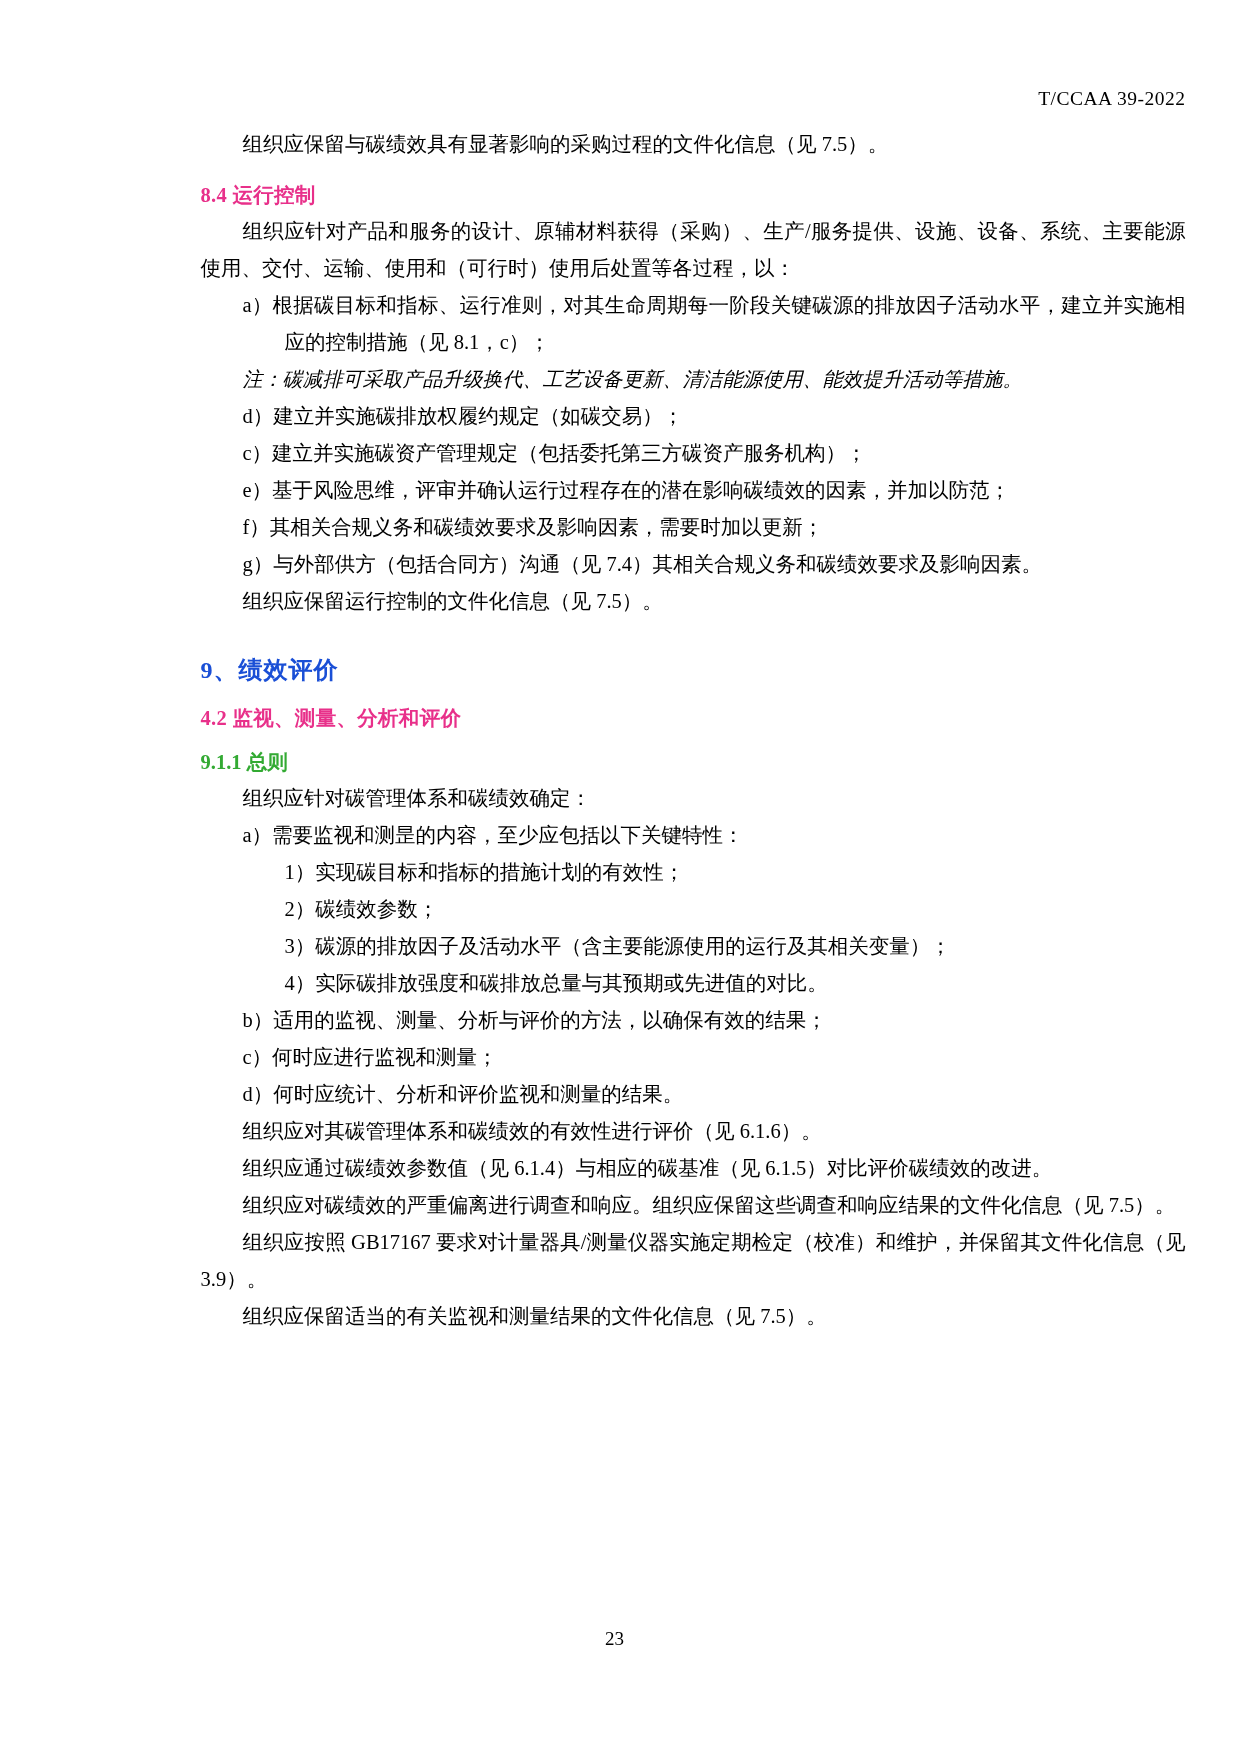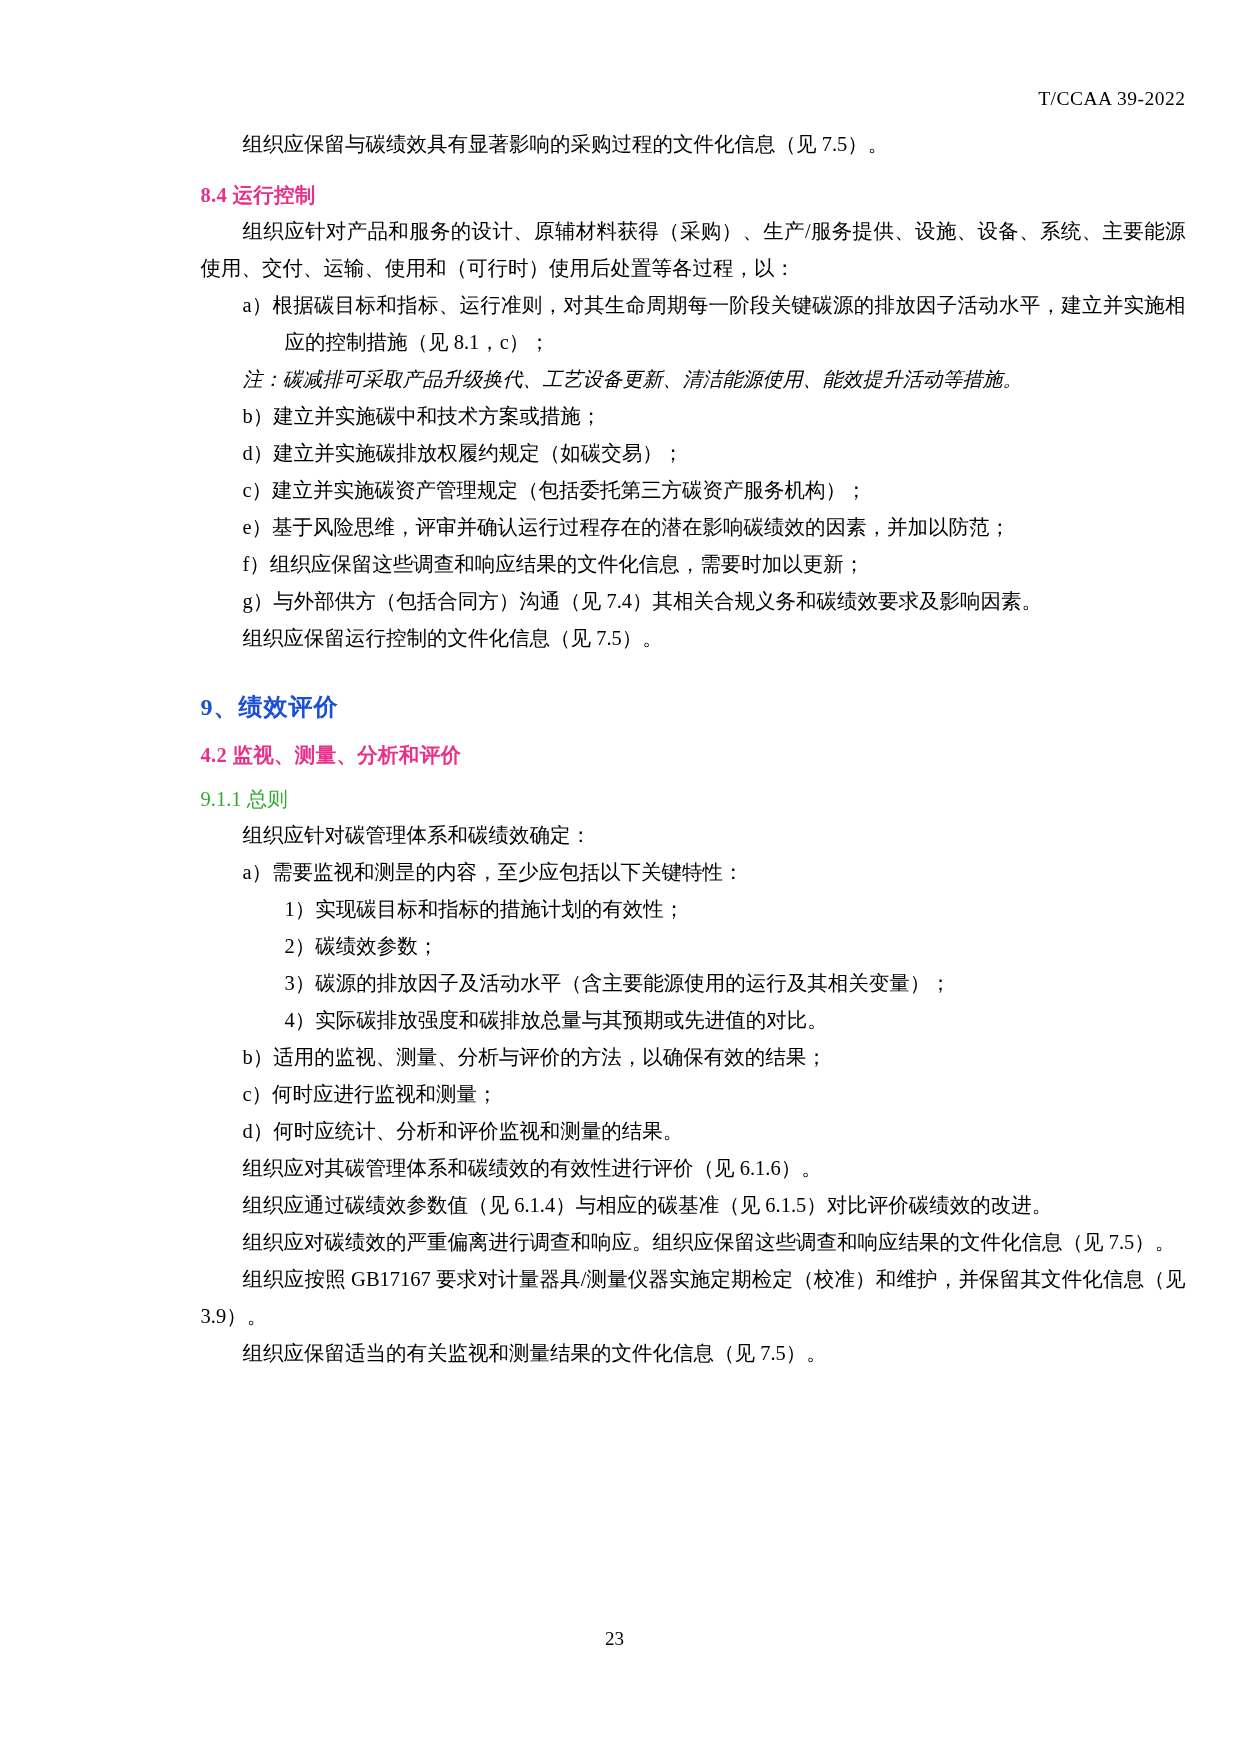--- a/index.html
+++ b/index.html
@@ -56,21 +56,21 @@
   .h-main {
     font-size: 24px;
     font-weight: bold;
     color: #1a4fd6;
     margin-top: 34px;
     margin-bottom: 14px;
     letter-spacing: 1px;
   }
   .h-third {
     font-size: 20.5px;
-    font-weight: normal;
+    font-weight: bold;
     color: #33aa33;
     margin-top: 16px;
     margin-bottom: 4px;
   }
   .list-item {
     font-size: 20.5px;
     line-height: 37px;
     padding-left: 84px;
     text-indent: -42px;
     text-align: justify;
@@ -114,25 +114,24 @@
     <p class="body-text indent2">组织应保留与碳绩效具有显著影响的采购过程的文件化信息（见 7.5）。</p>
 
     <h2 class="h-sub">8.4 运行控制</h2>
 
     <p class="body-text indent2">组织应针对产品和服务的设计、原辅材料获得（采购）、生产/服务提供、设施、设备、系统、主要能源使用、交付、运输、使用和（可行时）使用后处置等各过程，以：</p>
 
     <p class="list-item">a）根据碳目标和指标、运行准则，对其生命周期每一阶段关键碳源的排放因子活动水平，建立并实施相应的控制措施（见 8.1，c）；</p>
 
     <p class="note">注：碳减排可采取产品升级换代、工艺设备更新、清洁能源使用、能效提升活动等措施。</p>
 
-    <p class="list-item">b）建立并实施碳中和技术方案或措施；</p>
     <p class="list-item">d）建立并实施碳排放权履约规定（如碳交易）；</p>
     <p class="list-item">c）建立并实施碳资产管理规定（包括委托第三方碳资产服务机构）；</p>
     <p class="list-item">e）基于风险思维，评审并确认运行过程存在的潜在影响碳绩效的因素，并加以防范；</p>
-    <p class="list-item">f）组织应保留这些调查和响应结果的文件化信息，需要时加以更新；</p>
+    <p class="list-item">f）其相关合规义务和碳绩效要求及影响因素，需要时加以更新；</p>
     <p class="list-item">g）与外部供方（包括合同方）沟通（见 7.4）其相关合规义务和碳绩效要求及影响因素。</p>
 
     <p class="body-text indent2">组织应保留运行控制的文件化信息（见 7.5）。</p>
 
     <h1 class="h-main">9、绩效评价</h1>
 
     <h2 class="h-sub">4.2 监视、测量、分析和评价</h2>
 
     <h3 class="h-third">9.1.1 总则</h3>
 

